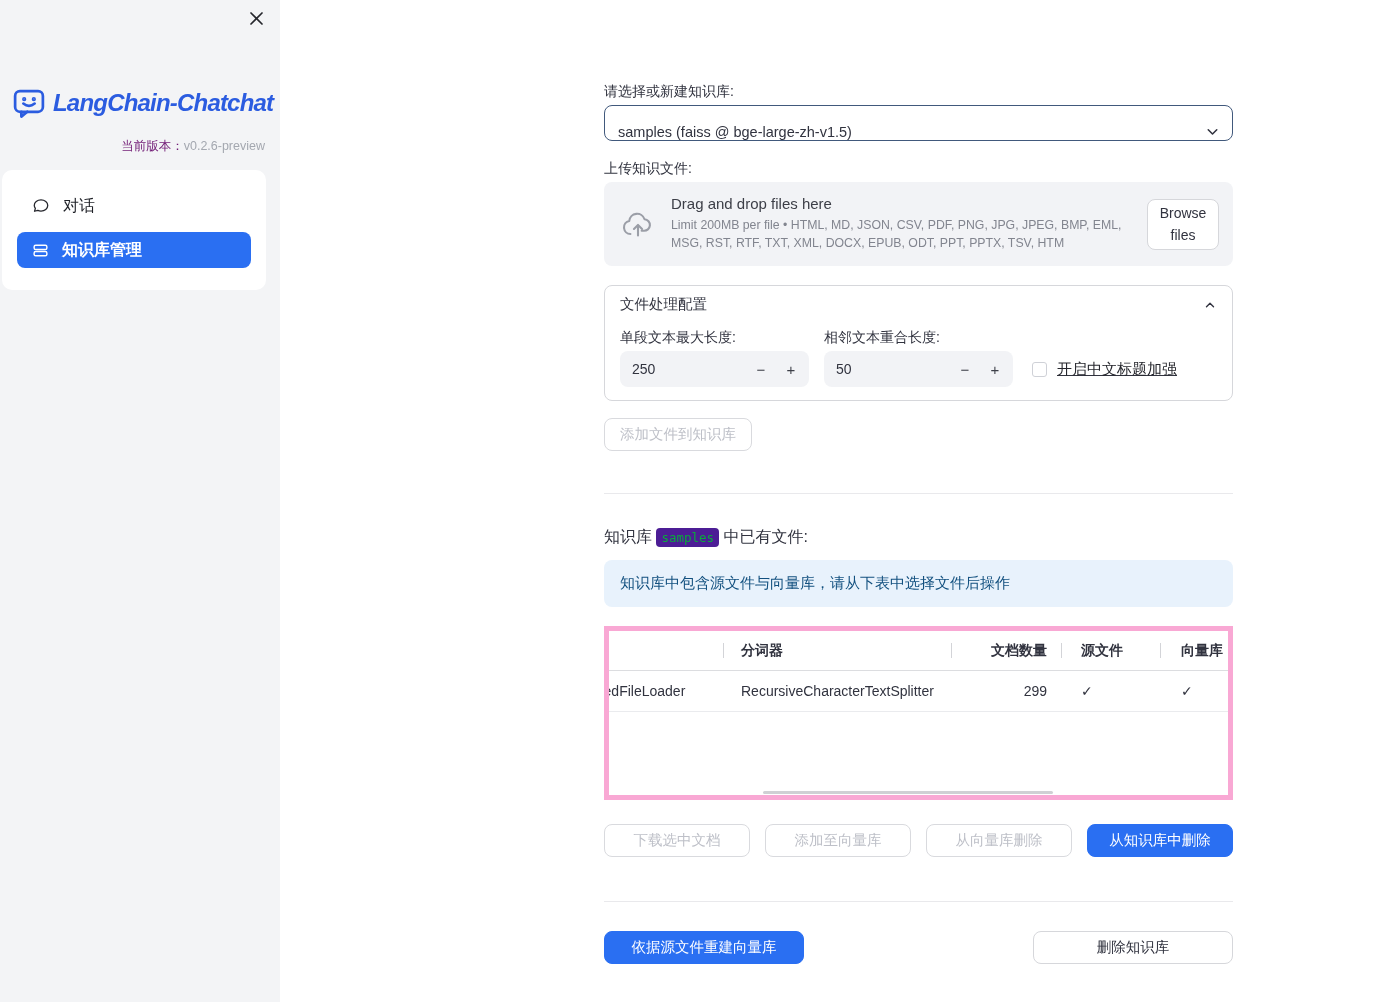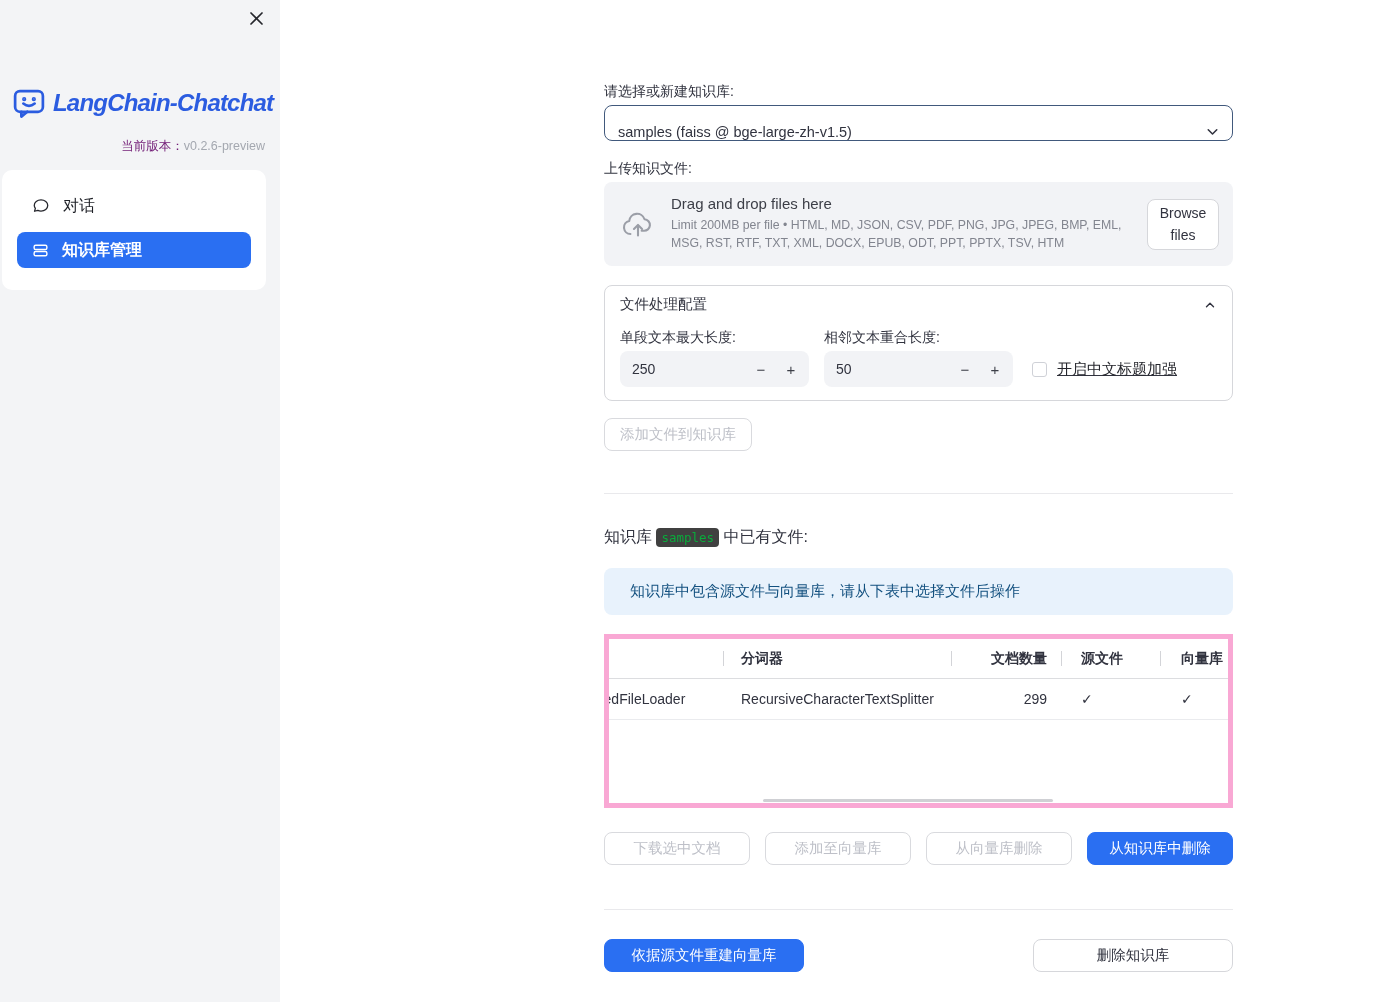--- a/index.html
+++ b/index.html
@@ -54,24 +54,24 @@
   .btn.secondary { background:#fff; border:1px solid #d6d7db; color:#31333f; }
   .btn.disabled  { background:#fff; border:1px solid #d9dade; color:#bec0c8; cursor:default; }
   .btn.primary   { background:#2a6ff2; border:1px solid #2a6ff2; color:#fff; }
   .add-btn { margin-top:17px; height:33px; padding:0 15px; display:inline-flex; align-items:center; }
 
   .divider { border:none; border-top:1px solid #e9e9ec; }
   .div1 { margin-top:42px; }
   .div2 { margin-top:44px; }
 
   .kb-files { margin-top:33px; font-size:16px; color:#31333f; }
-  .kb-files code { font-family:"DejaVu Sans Mono","Liberation Mono",monospace; font-size:12.5px; color:#09ab3b; background:#404040; padding:2px 5px; border-radius:4px; }
-
-  .info { margin-top:20px; min-height:47px; background:#e8f2fc; border-radius:8px; color:#12507f; font-size:15px;
-    display:flex; align-items:center; padding:0 26px;text-align:center; }
+  .kb-files code { font-family:"DejaVu Sans Mono","Liberation Mono",monospace; font-size:12.5px; color:#09ab3b; background:#4c1d95; padding:2px 5px; border-radius:4px; }
+
+  .info { margin-top:12px; min-height:47px; background:#e8f2fc; border-radius:8px; color:#12507f; font-size:15px;
+    display:flex; align-items:center; padding:0 16px;text-align:center; }
 
   .table { margin-top:19px; height:174px; border:5px solid #f9a8d4; position:relative; overflow:hidden; background:#fff; }
   .t-inner { position:absolute; left:-88px; top:0; width:716px; }
   .t-row { display:flex; align-items:center; }
   .t-head { height:40px; border-bottom:1px solid #dcdde0; }
   .t-data { height:41px; border-bottom:1px solid #eaebee; }
   .cell { height:100%; display:flex; align-items:center; padding-left:18px; font-size:14px; color:#31333f; white-space:nowrap; overflow:hidden; position:relative; }
   .t-head .cell { font-weight:600; }
   .c1 { width:202px; } .c2 { width:228px; }
   .c3 { width:110px; justify-content:flex-end; padding:0 14px 0 0; }

